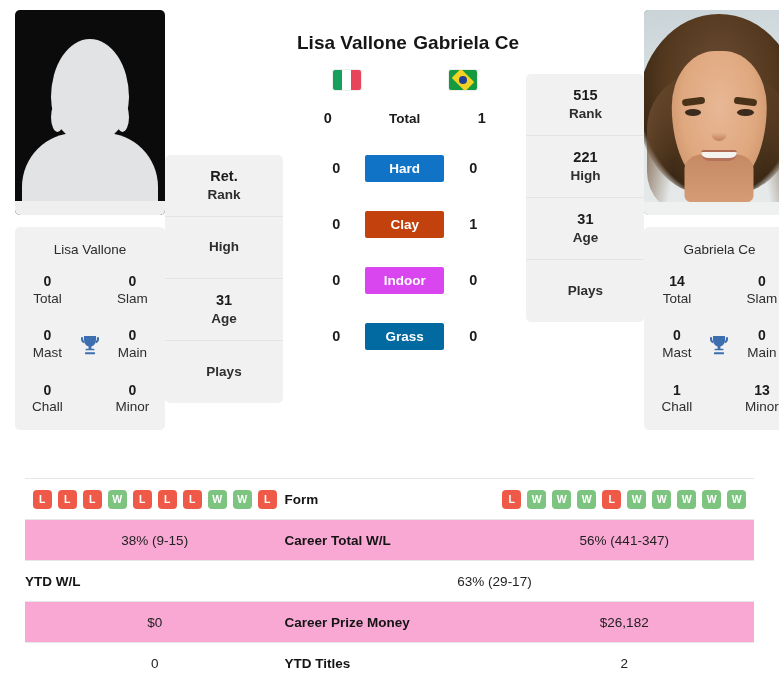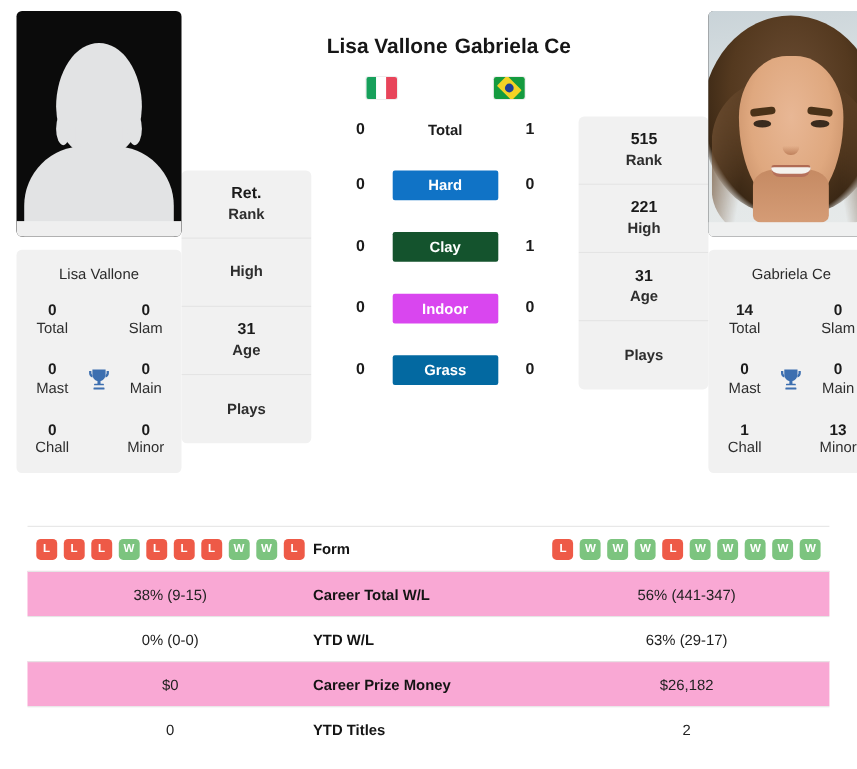--- a/index.html
+++ b/index.html
@@ -171,21 +171,21 @@
   .trophy-cell { display: flex; align-items: center; justify-content: center; }
 
   
   .rank-col {
     width: 118px; flex: 0 0 118px;
     margin-top: 145px;
     background: #f1f1f1;
     border-radius: 5px;
     overflow: hidden;
   }
-  .rank-col.right { margin-top: 96px; }
+  .rank-col.right { margin-top: 64px; }
   .rank-row {
     height: 62px;
     display: flex; flex-direction: column;
     align-items: center; justify-content: center;
     border-bottom: 1px solid #e4e4e4;
   }
   .rank-row:last-child { border-bottom: none; }
   .rank-val { font-size: 14.5px; font-weight: bold; color: #1b1b1b; line-height: 1.3; }
   .rank-lbl { font-size: 13.5px; color: #2e2e2e; line-height: 1.35; font-weight: bold; }
 
@@ -230,21 +230,21 @@
   .surface-row {
     display: flex; align-items: center; justify-content: center;
     height: 56px;
   }
   .surface-row.total { height: 44px; }
   .s-score {
     width: 58px; text-align: center;
     font-size: 14.5px; font-weight: bold; color: #1b1b1b;
   }
   .s-badge {
-    width: 96px; text-align: center;
+    width: 79px; text-align: center;
     font-size: 13.5px; font-weight: bold;
     color: #ffffff; padding: 6px 0; border-radius: 2px;
   }
   .s-plain {
     width: 96px; text-align: center;
     font-size: 13.5px; font-weight: bold; color: #1b1b1b;
   }
 
   
   .stats-table { padding: 0 25px; }
@@ -375,21 +375,21 @@
           <div class="s-plain">Total</div>
           <div class="s-score">1</div>
         </div>
         <div class="surface-row">
           <div class="s-score">0</div>
           <div class="s-badge" style="background:#1073c6">Hard</div>
           <div class="s-score">0</div>
         </div>
         <div class="surface-row">
           <div class="s-score">0</div>
-          <div class="s-badge" style="background:#14532d">Clay</div>
+          <div class="s-badge" style="background:#c2410c">Clay</div>
           <div class="s-score">1</div>
         </div>
         <div class="surface-row">
           <div class="s-score">0</div>
           <div class="s-badge" style="background:#d946ef">Indoor</div>
           <div class="s-score">0</div>
         </div>
         <div class="surface-row">
           <div class="s-score">0</div>
           <div class="s-badge" style="background:#0369a1">Grass</div>
@@ -512,21 +512,20 @@
       </div>
     </div>
 
     <div class="st-row alt">
       <div class="st-left">38% (9-15)</div>
       <div class="st-mid">Career Total W/L</div>
       <div class="st-right">56% (441-347)</div>
     </div>
 
     <div class="st-row">
-      <div class="st-left">0% (0-0)</div>
       <div class="st-mid">YTD W/L</div>
       <div class="st-right">63% (29-17)</div>
     </div>
 
     <div class="st-row alt">
       <div class="st-left">$0</div>
       <div class="st-mid">Career Prize Money</div>
       <div class="st-right">$26,182</div>
     </div>
 

